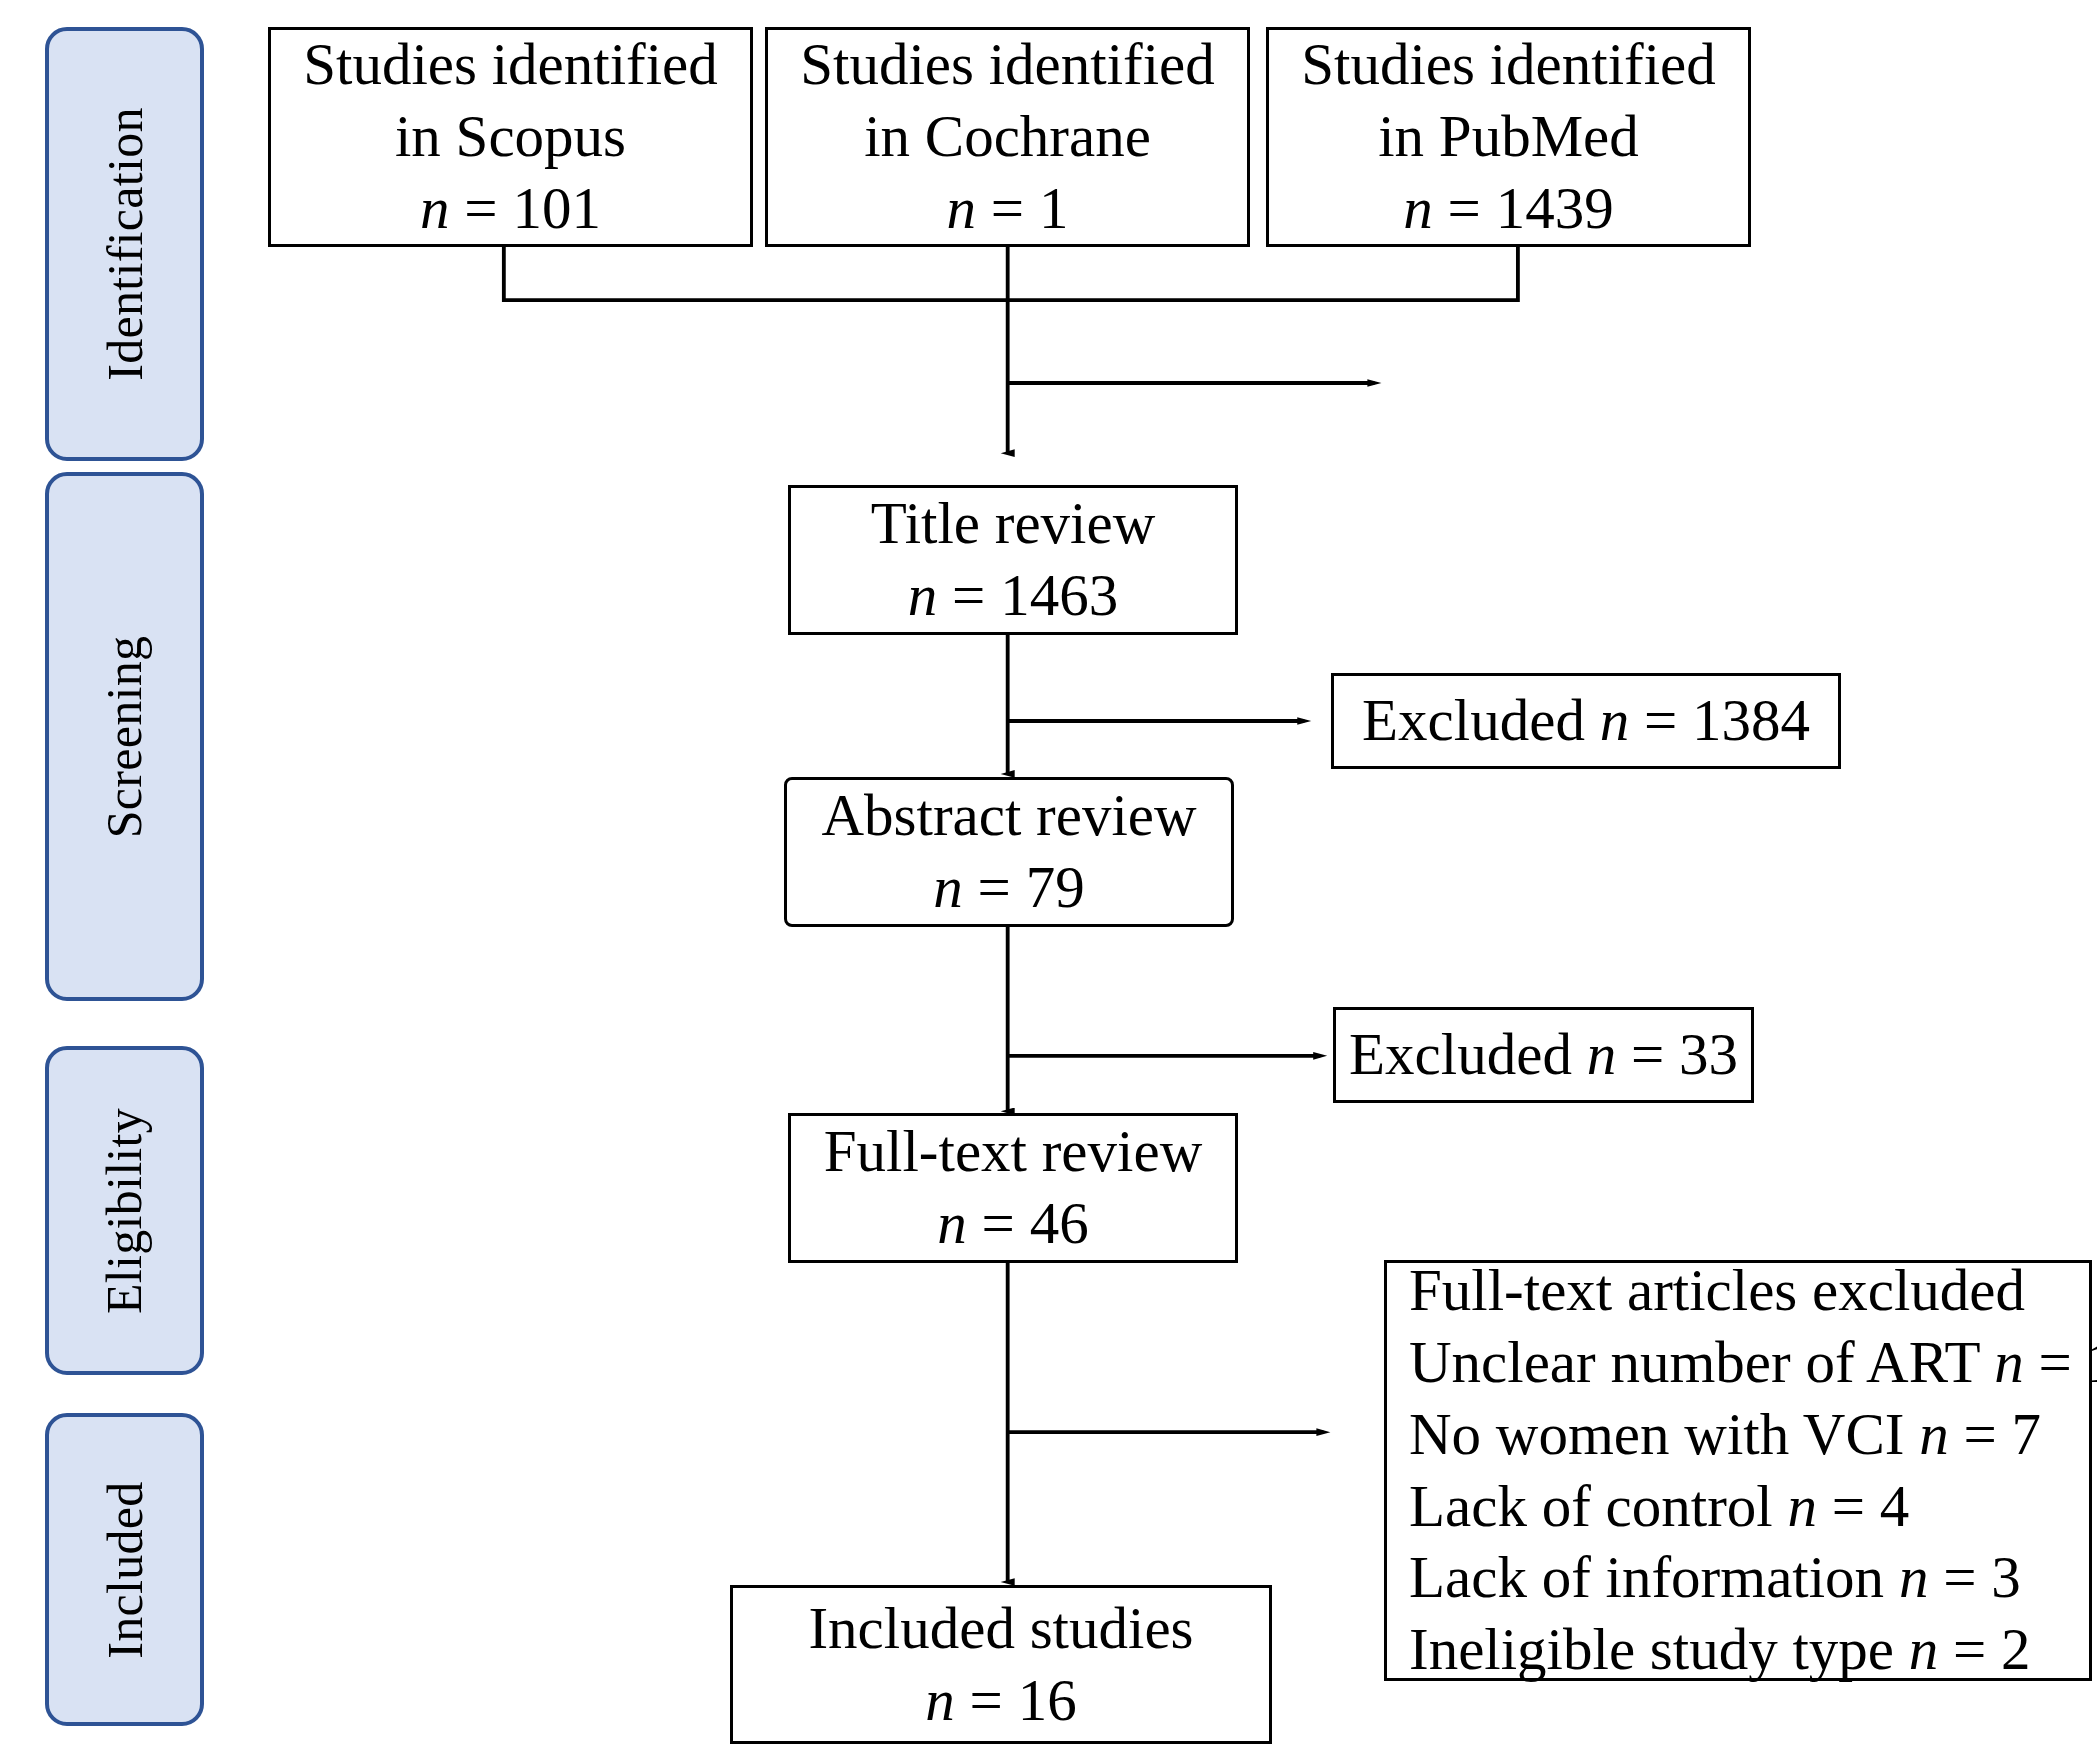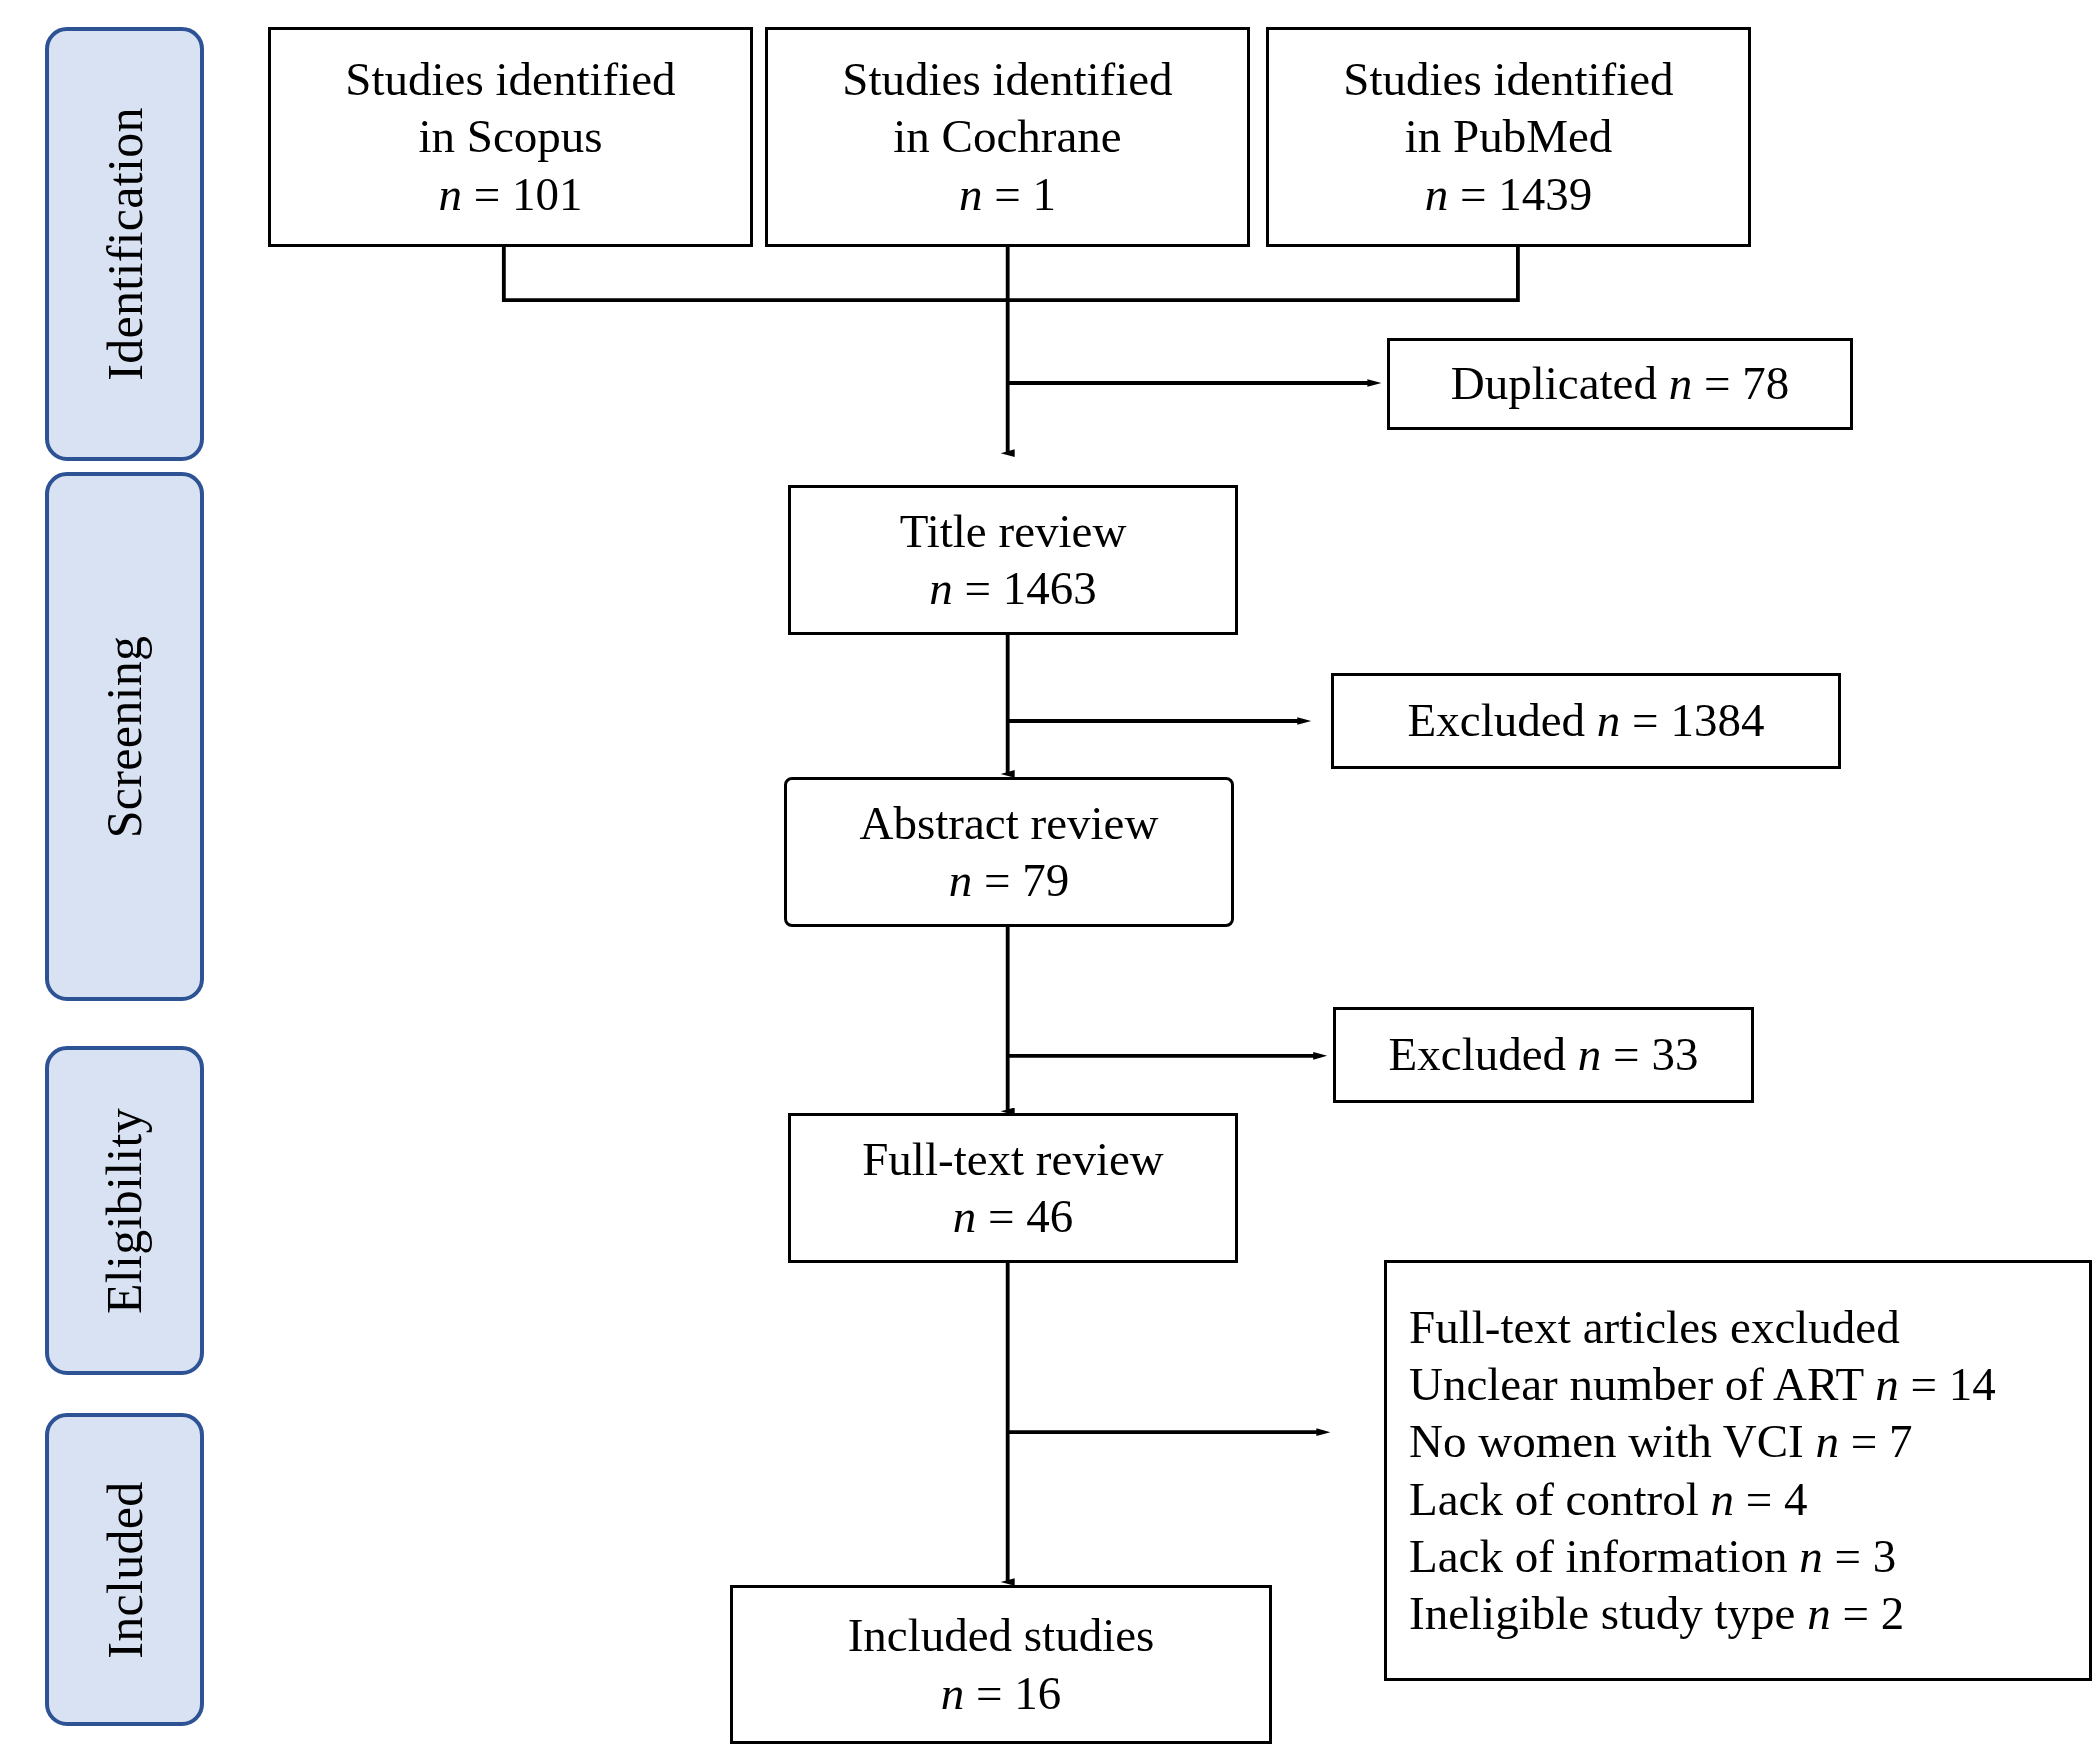--- a/index.html
+++ b/index.html
@@ -40,21 +40,21 @@
     position: absolute;
     box-sizing: border-box;
     background: #ffffff;
     border: 3.8px solid #000000;
     display: flex;
     flex-direction: column;
     align-items: center;
     justify-content: center;
     text-align: center;
     color: #000000;
-    font-size: 47px;
+    font-size: 59px;
     line-height: 1.22;
   }
   .flow-box.align-left {
     align-items: flex-start;
     text-align: left;
     padding-left: 22px;
     margin-left: 48px;
   }
   .flow-box .line { white-space: nowrap; display: block; }
   .flow-box em, .ital { font-style: italic; }
@@ -129,23 +129,20 @@
     <span class="line">in Cochrane</span>
     <span class="line"><i class="ital">n</i><span> = </span><span>1</span></span>
   </div>
 
   <div class="flow-box" style="left:1266px; top:27px; width:485px; height:220px;">
     <span class="line">Studies identified</span>
     <span class="line">in PubMed</span>
     <span class="line"><i class="ital">n</i><span> = </span><span>1439</span></span>
   </div>
 
-  <div class="flow-box" style="left:1387px; top:338px; width:466px; height:92px;">
-    <span class="line"><span>Duplicated </span><i class="ital">n</i><span> = </span><span>78</span></span>
-  </div>
 
   <div class="flow-box" style="left:788px; top:456px; width:450px; height:150px;margin-top:29px;">
     <span class="line">Title review</span>
     <span class="line"><i class="ital">n</i><span> = </span><span>1463</span></span>
   </div>
 
   <div class="flow-box" style="left:1317px; top:673px; width:510px; height:96px;margin-left:14px;">
     <span class="line"><span>Excluded </span><i class="ital">n</i><span> = </span><span>1384</span></span>
   </div>
 

